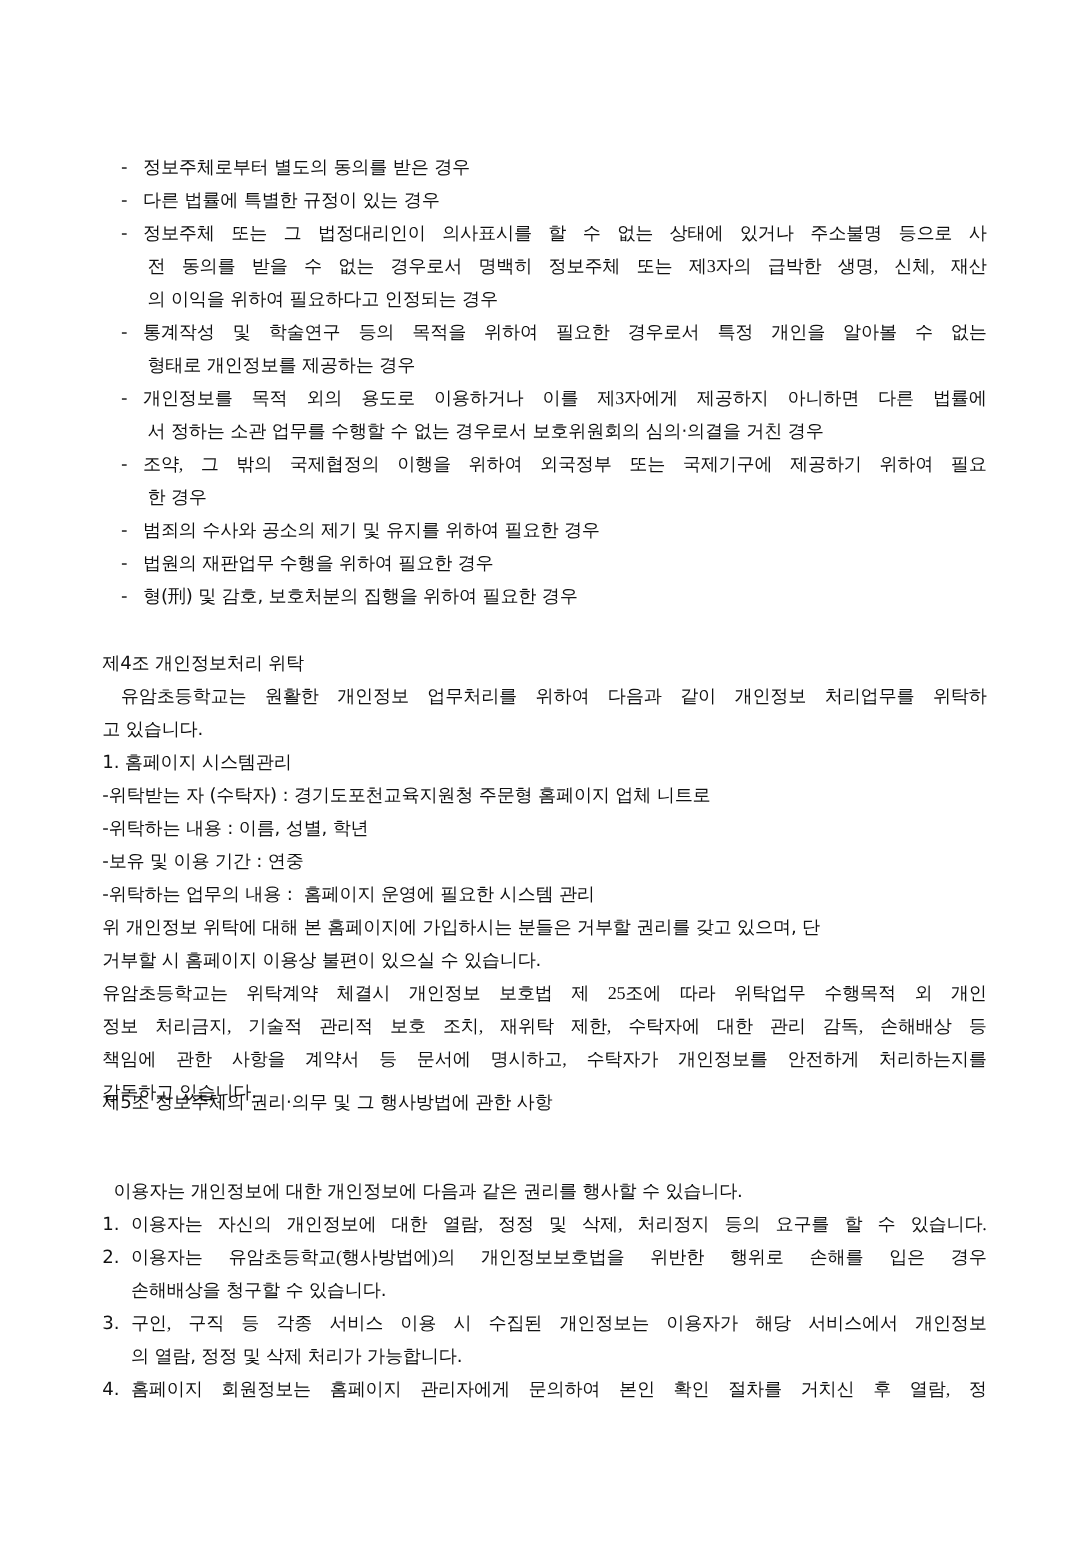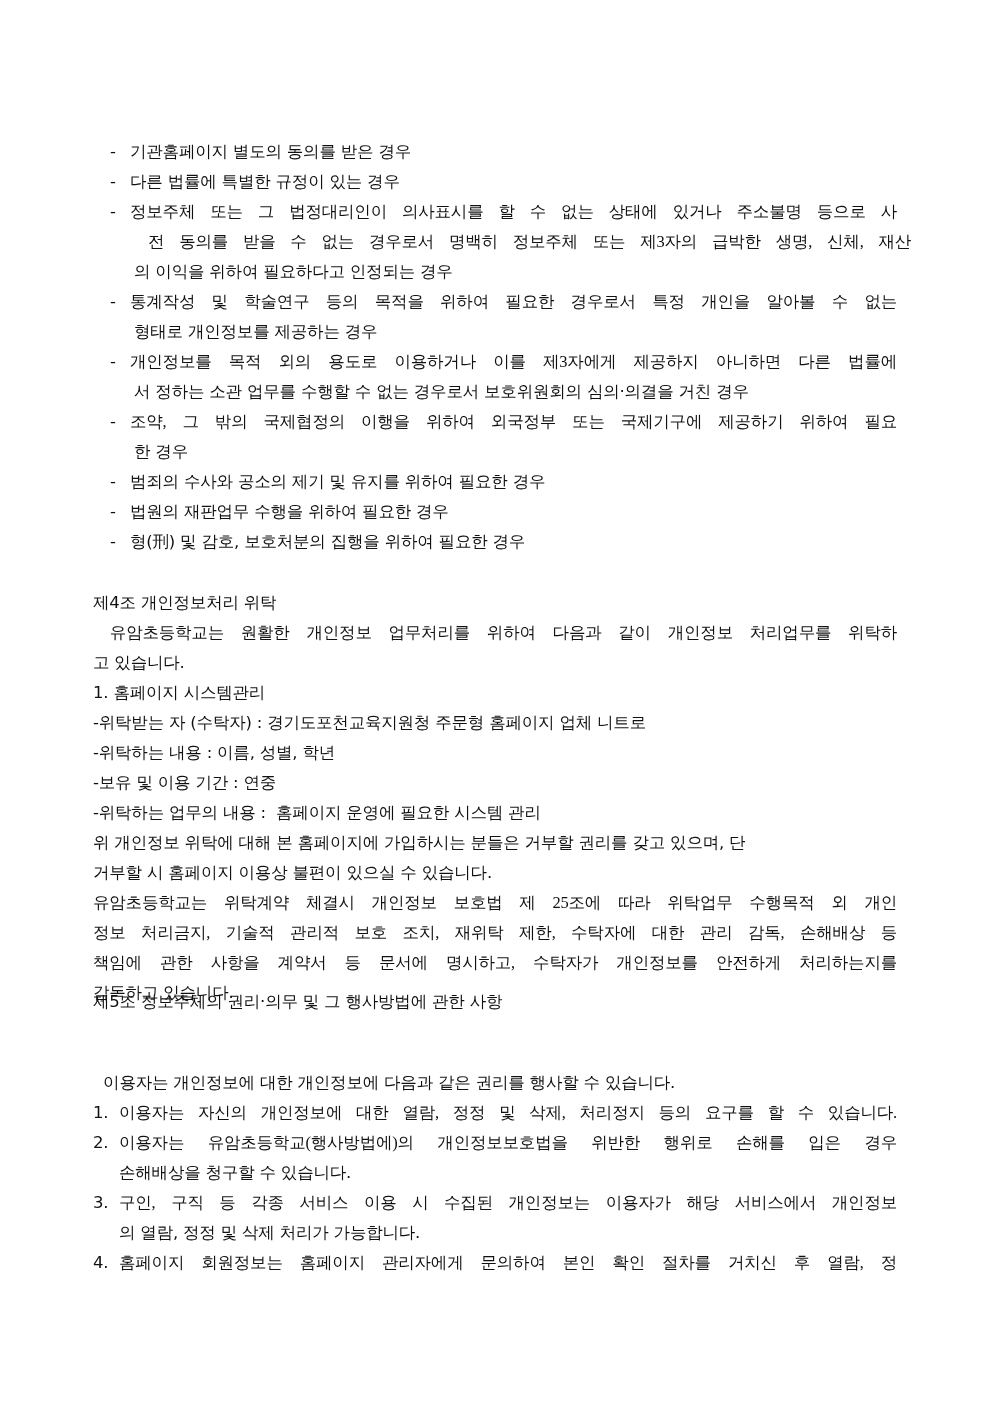--- a/index.html
+++ b/index.html
@@ -11,28 +11,28 @@
   .justify { display: block; text-align: justify; text-align-last: justify; font-family: Liberation Serif, serif; }
   .heading { font-weight: normal; }
 </style>
 </head>
 <body>
 
 <div class="page">
 
   <div>
     <span class="line" style="left:110px;top:141px">-</span>
-    <span class="line" style="left:130px;top:141px">기관홈페이지 별도의 동의를 받은 경우</span>
+    <span class="line" style="left:130px;top:141px">정보주체로부터 별도의 동의를 받은 경우</span>
 
     <span class="line" style="left:110px;top:171px">-</span>
     <span class="line" style="left:130px;top:171px">다른 법률에 특별한 규정이 있는 경우</span>
 
     <span class="line" style="left:110px;top:201px">-</span>
     <span class="line justify" style="left:130px;top:201px;width:767px">정보주체 또는 그 법정대리인이 의사표시를 할 수 없는 상태에 있거나 주소불명 등으로 사</span>
-    <span class="line justify" style="left:148px;top:231px;width:763px">전 동의를 받을 수 없는 경우로서 명백히 정보주체 또는 제3자의 급박한 생명, 신체, 재산</span>
+    <span class="line justify" style="left:134px;top:231px;width:763px">전 동의를 받을 수 없는 경우로서 명백히 정보주체 또는 제3자의 급박한 생명, 신체, 재산</span>
     <span class="line" style="left:134px;top:261px">의 이익을 위하여 필요하다고 인정되는 경우</span>
 
     <span class="line" style="left:110px;top:291px">-</span>
     <span class="line justify" style="left:130px;top:291px;width:767px">통계작성 및 학술연구 등의 목적을 위하여 필요한 경우로서 특정 개인을 알아볼 수 없는</span>
     <span class="line" style="left:134px;top:321px">형태로 개인정보를 제공하는 경우</span>
 
     <span class="line" style="left:110px;top:351px">-</span>
     <span class="line justify" style="left:130px;top:351px;width:767px">개인정보를 목적 외의 용도로 이용하거나 이를 제3자에게 제공하지 아니하면 다른 법률에</span>
     <span class="line" style="left:134px;top:381px">서 정하는 소관 업무를 수행할 수 없는 경우로서 보호위원회의 심의·의결을 거친 경우</span>
 

